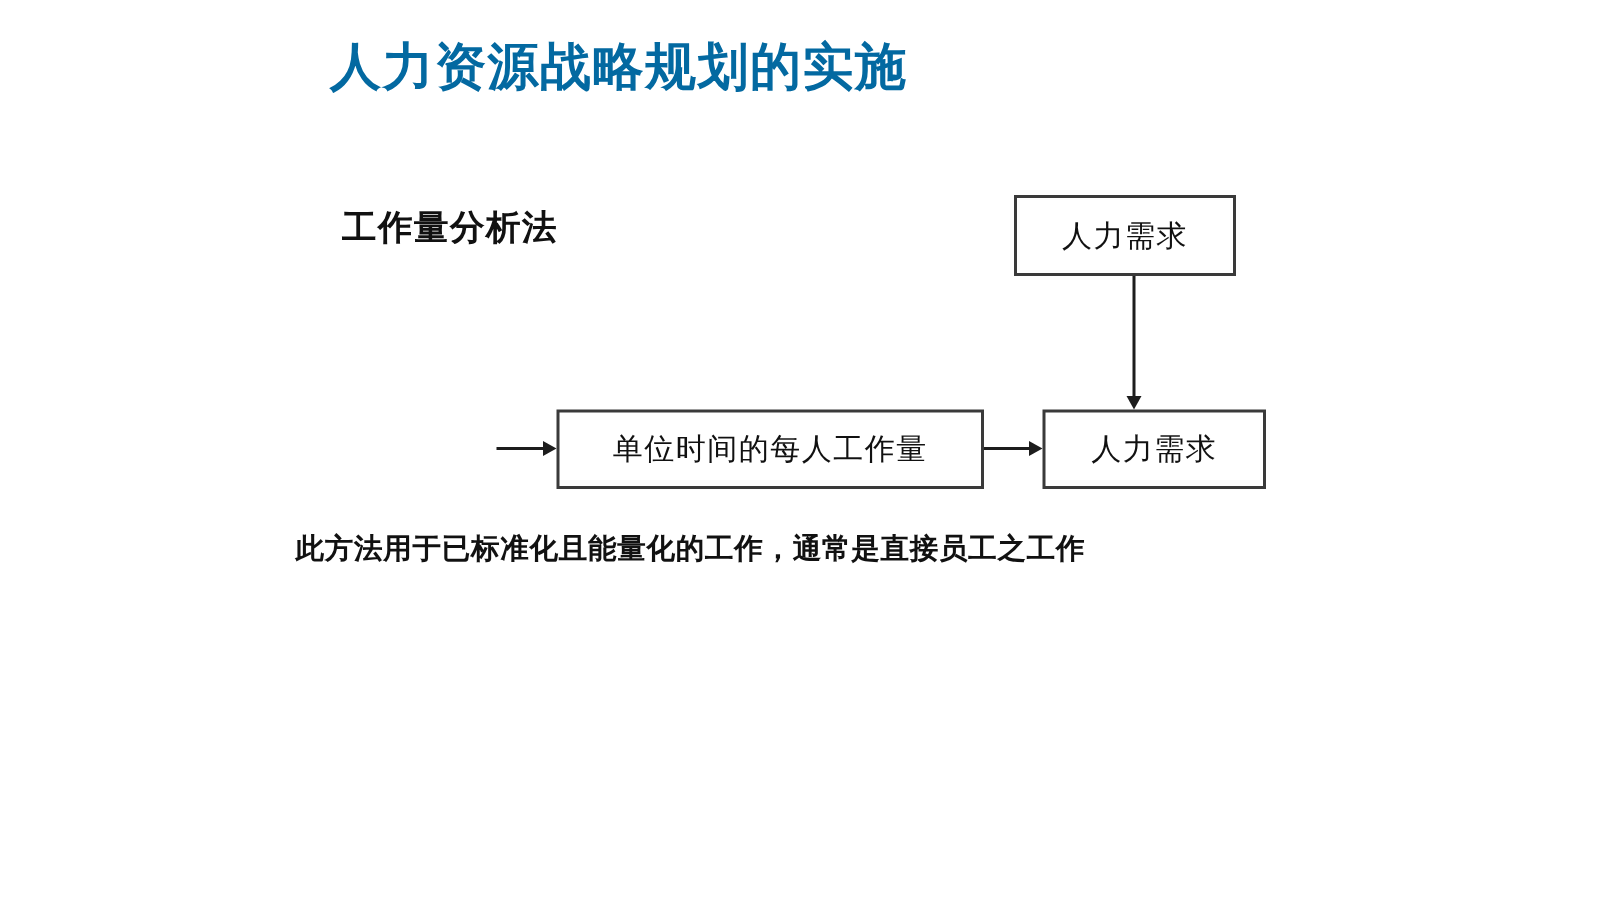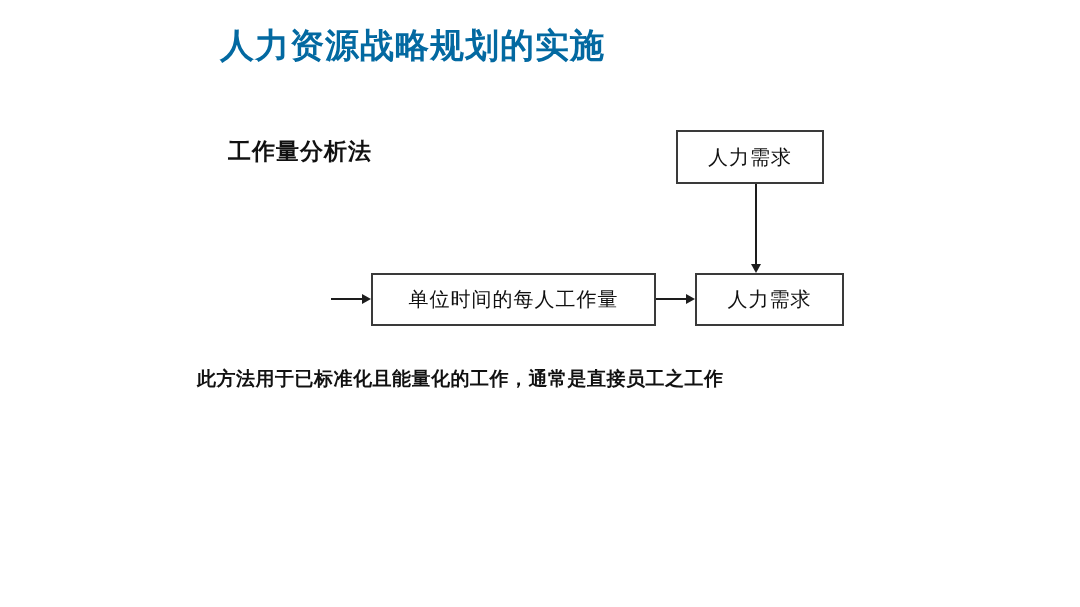--- a/index.html
+++ b/index.html
@@ -40,21 +40,21 @@
     font-size: 23px;
     font-weight: bold;
     letter-spacing: 1px;
     line-height: 1.15;
     white-space: nowrap;
     color: #111111;
   }
   .footnote {
     position: absolute;
     left: 197px;
-    top: 368px;
+    top: 356px;
     font-size: 19px;
     font-weight: bold;
     letter-spacing: 0.5px;
     line-height: 1.2;
     white-space: nowrap;
     color: #111111;
   }
 
   
   .node {

